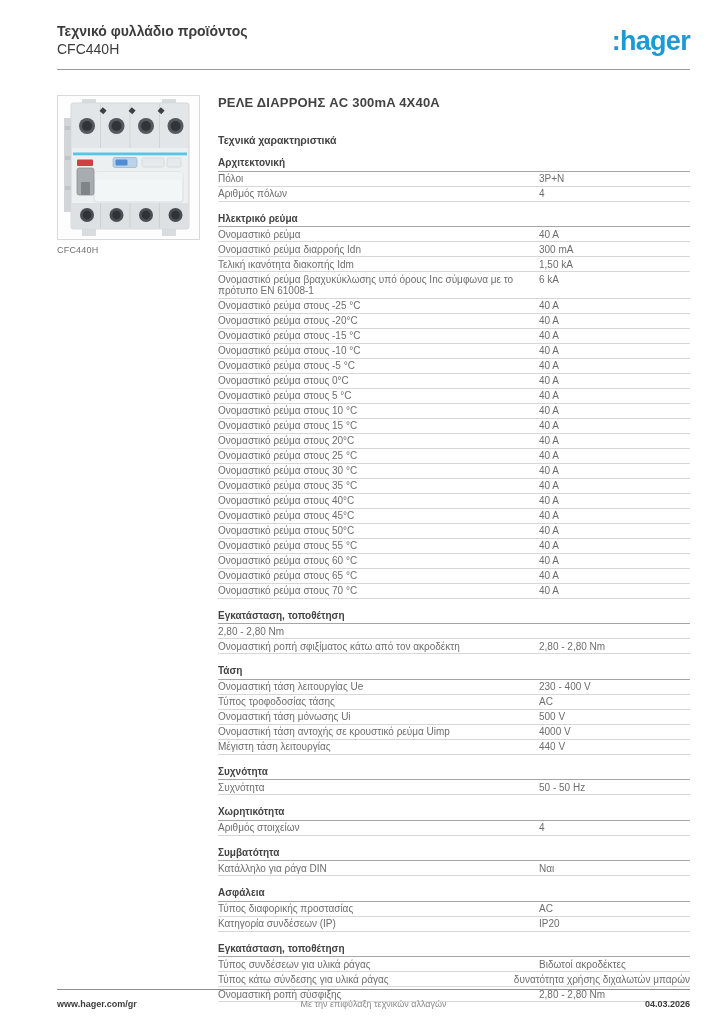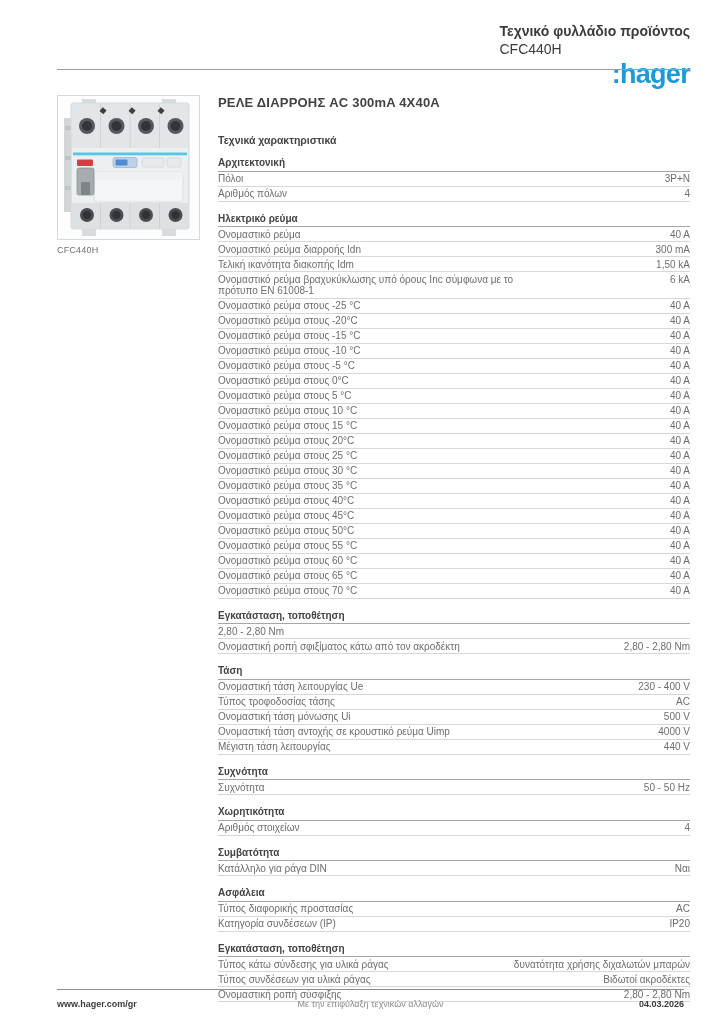--- a/index.html
+++ b/index.html
@@ -8,21 +8,21 @@
     background:#ffffff;
     font-family:"Liberation Sans", sans-serif;
     position:relative; overflow:hidden;
     -webkit-font-smoothing:antialiased;
   }
   .page { position:absolute; inset:0; }
 
   
   header.doc-header {
     position:absolute; left:57px; right:34px; top:22px;
-    display:flex; justify-content:space-between; align-items:flex-end;flex-direction:column;
+    display:flex; justify-content:space-between; align-items:center;
   }
   .doc-type { font-size:14px; font-weight:bold; color:#3c3c3c; line-height:1.3; }
   .product-ref { font-size:14px; font-weight:normal; color:#3c3c3c; line-height:1.3; }
   .brand { font-size:27px; font-weight:bold; letter-spacing:-0.7px; line-height:1; margin-top:3px; }
   .header-rule { position:absolute; left:57px; right:34px; top:69px; border-top:1px solid #9b9b9b; }
 
   
   figure.product-figure { position:absolute; left:57px; top:95px; margin:0; width:143px; }
   .img-box { width:141px; height:143px; border:1px solid #d9d9d9; background:#fdfdfd; }
   .img-box svg { display:block; width:141px; height:143px; }
@@ -32,29 +32,29 @@
   main.spec-main { position:absolute; left:218px; top:95px; width:472px; }
   h1.product-title { font-size:13px; font-weight:bold; color:#434343; margin:0 0 24px 0; letter-spacing:0.2px; }
   h2.char-heading { font-size:10.5px; font-weight:bold; color:#434343; margin:0 0 5px 0; }
 
   .spec-section { margin-top:11px; }
   .section-title {
     font-size:10px; font-weight:bold; color:#434343;
     margin:0; padding-bottom:2px; border-bottom:1px solid #a6a6a6; line-height:1.15;
   }
   .spec-row {
-    display:flex; justify-content:space-between; align-items:flex-start;
+    display:flex; align-items:flex-start;
     padding:1.5px 0 1px 0; border-bottom:1px solid #d7d7d7;
     font-size:10px; color:#6d6d6d; line-height:1.15;
   }
   .spec-row .label { flex:1 1 auto; padding-right:16px; max-width:305px; }
   .spec-row .value { flex:0 0 auto; white-space:nowrap; text-align:right; }
 
   
-  footer.doc-footer { position:absolute; left:57px; right:40px; top:989px; }
+  footer.doc-footer { position:absolute; left:57px; right:34px; top:989px; }
   .footer-rule { border-top:1px solid #8f8f8f; }
   .footer-row {
     display:grid; grid-template-columns:1fr auto 1fr; align-items:baseline;
     margin-top:9px; font-size:9px;
   }
   .footer-site { font-weight:bold; color:#3c3c3c; text-align:left; }
   .footer-disclaimer { color:#8b8b8b; text-align:center; }
   .footer-date { font-weight:bold; color:#3c3c3c; text-align:right; }
 </style>
 </head>
@@ -381,27 +381,27 @@
     <span class="label">Κατηγορία συνδέσεων (IP)</span>
     <span class="value">IP20</span>
   </div>
 </div>
   </section>
 
   <section class="spec-section">
     <h3 class="section-title">Εγκατάσταση, τοποθέτηση</h3>
     <div class="rows">
   <div class="spec-row">
+    <span class="label">Τύπος συνδέσεων για υλικά ράγας</span>
+    <span class="value">Βιδωτοί ακροδέκτες</span>
+  </div>
+
+  <div class="spec-row">
     <span class="label">Τύπος κάτω σύνδεσης για υλικά ράγας</span>
     <span class="value">δυνατότητα χρήσης διχαλωτών μπαρών</span>
-  </div>
-
-  <div class="spec-row">
-    <span class="label">Τύπος συνδέσεων για υλικά ράγας</span>
-    <span class="value">Βιδωτοί ακροδέκτες</span>
   </div>
 
   <div class="spec-row">
     <span class="label">Ονομαστική ροπή σύσφιξης</span>
     <span class="value">2,80 - 2,80 Nm</span>
   </div>
 </div>
   </section>
 </div>
   </main>

